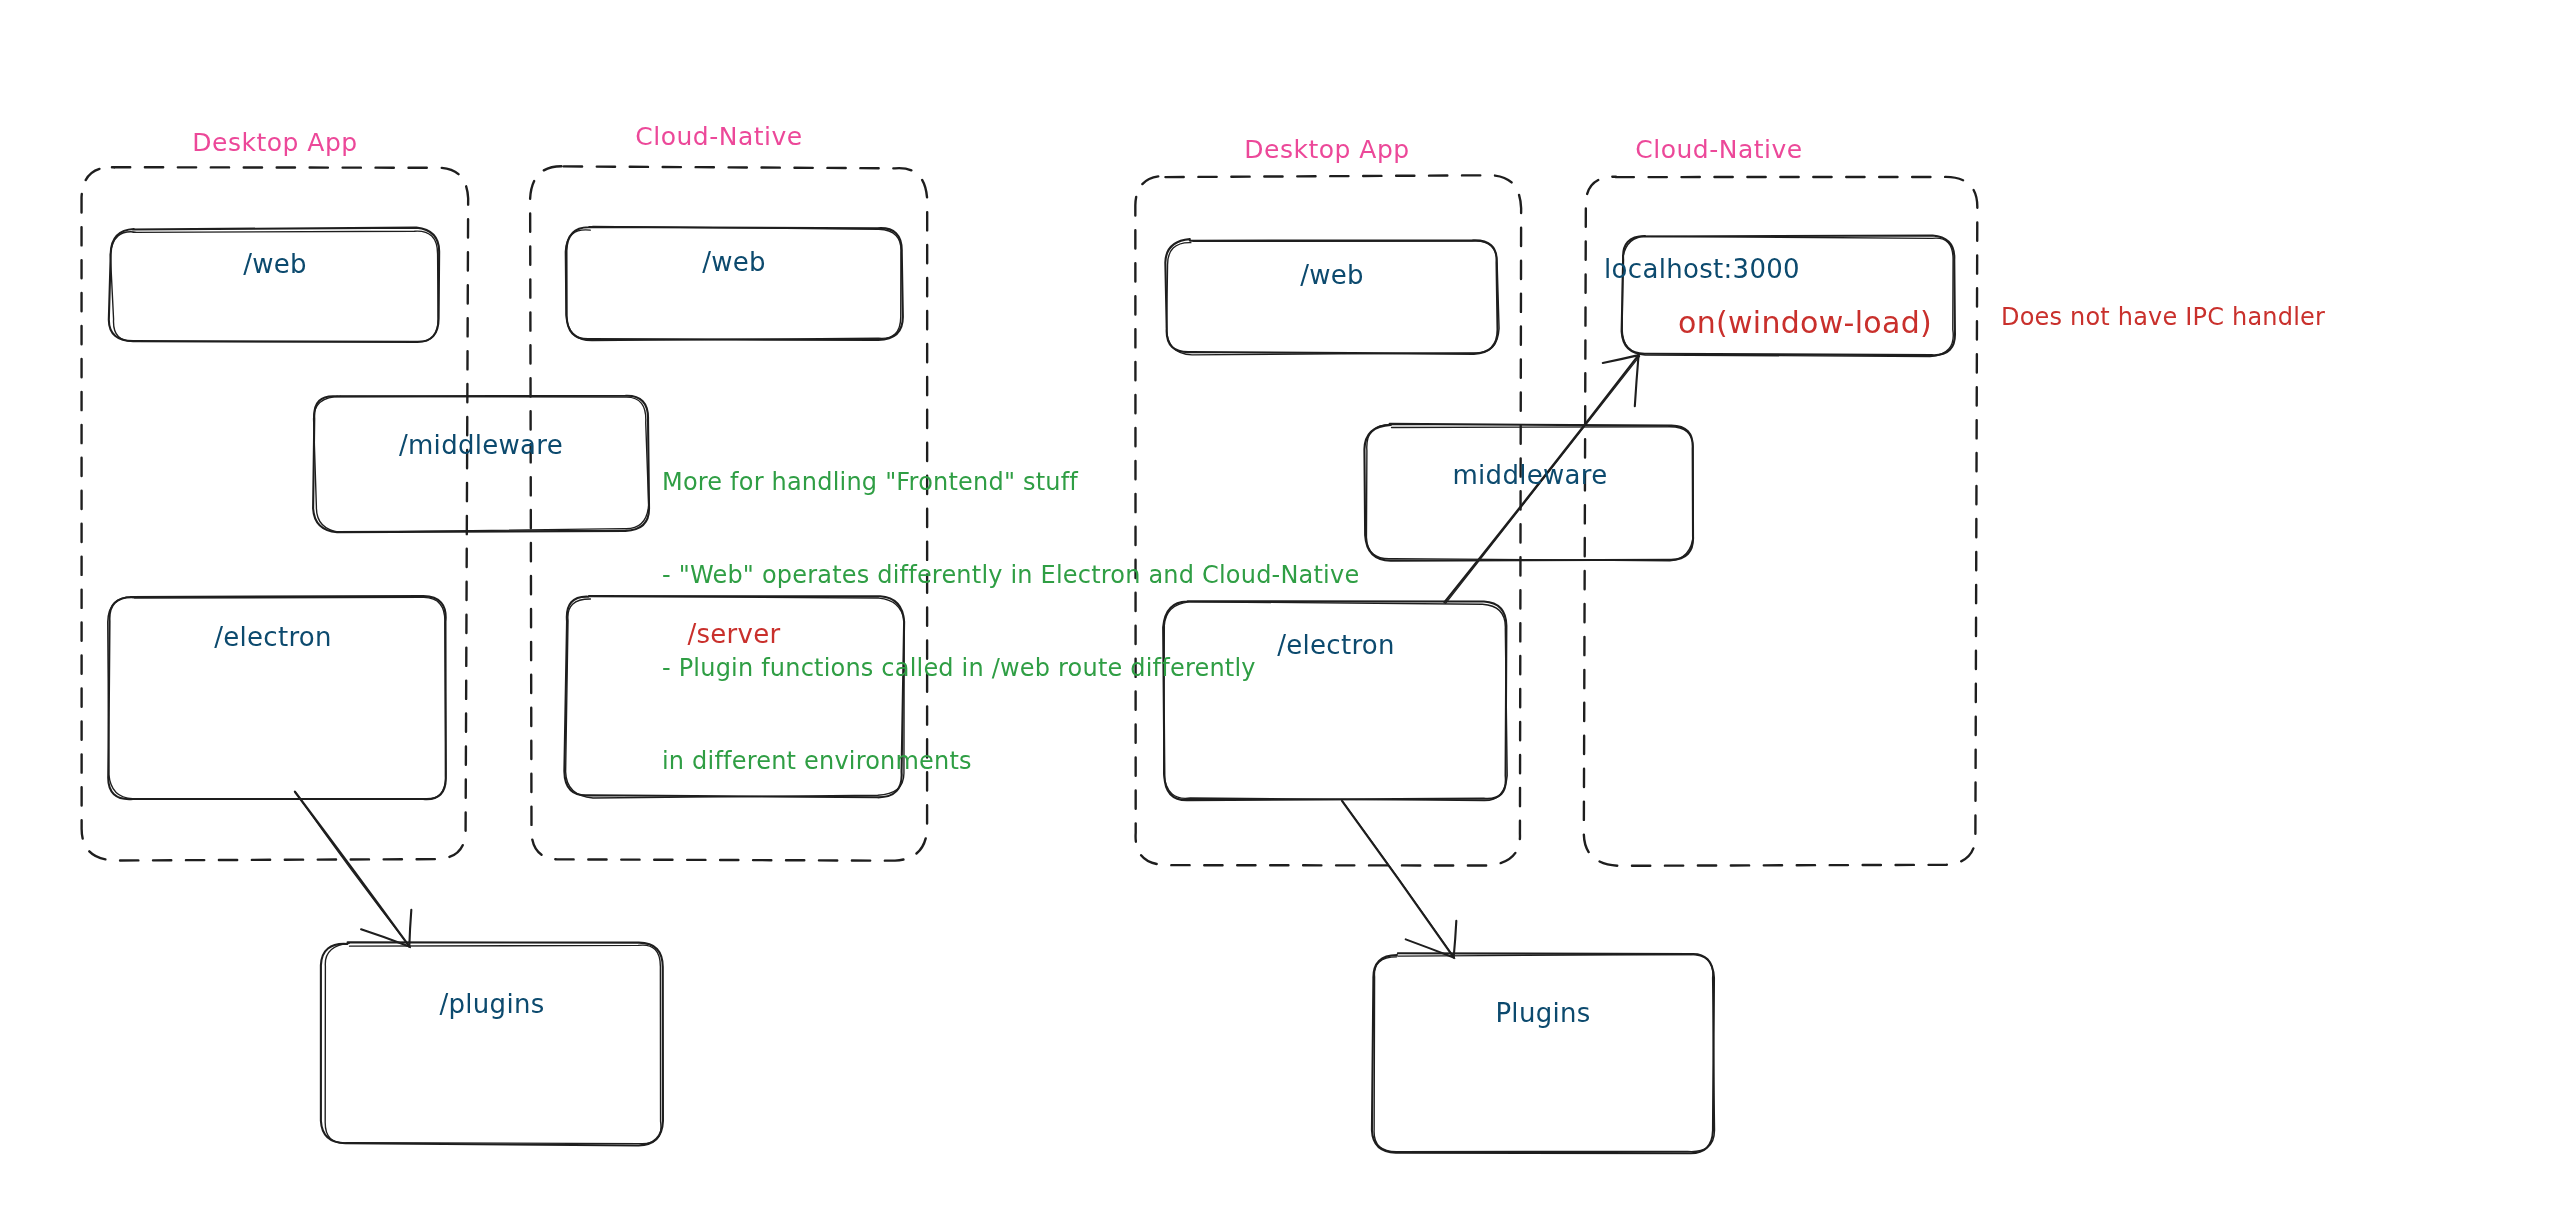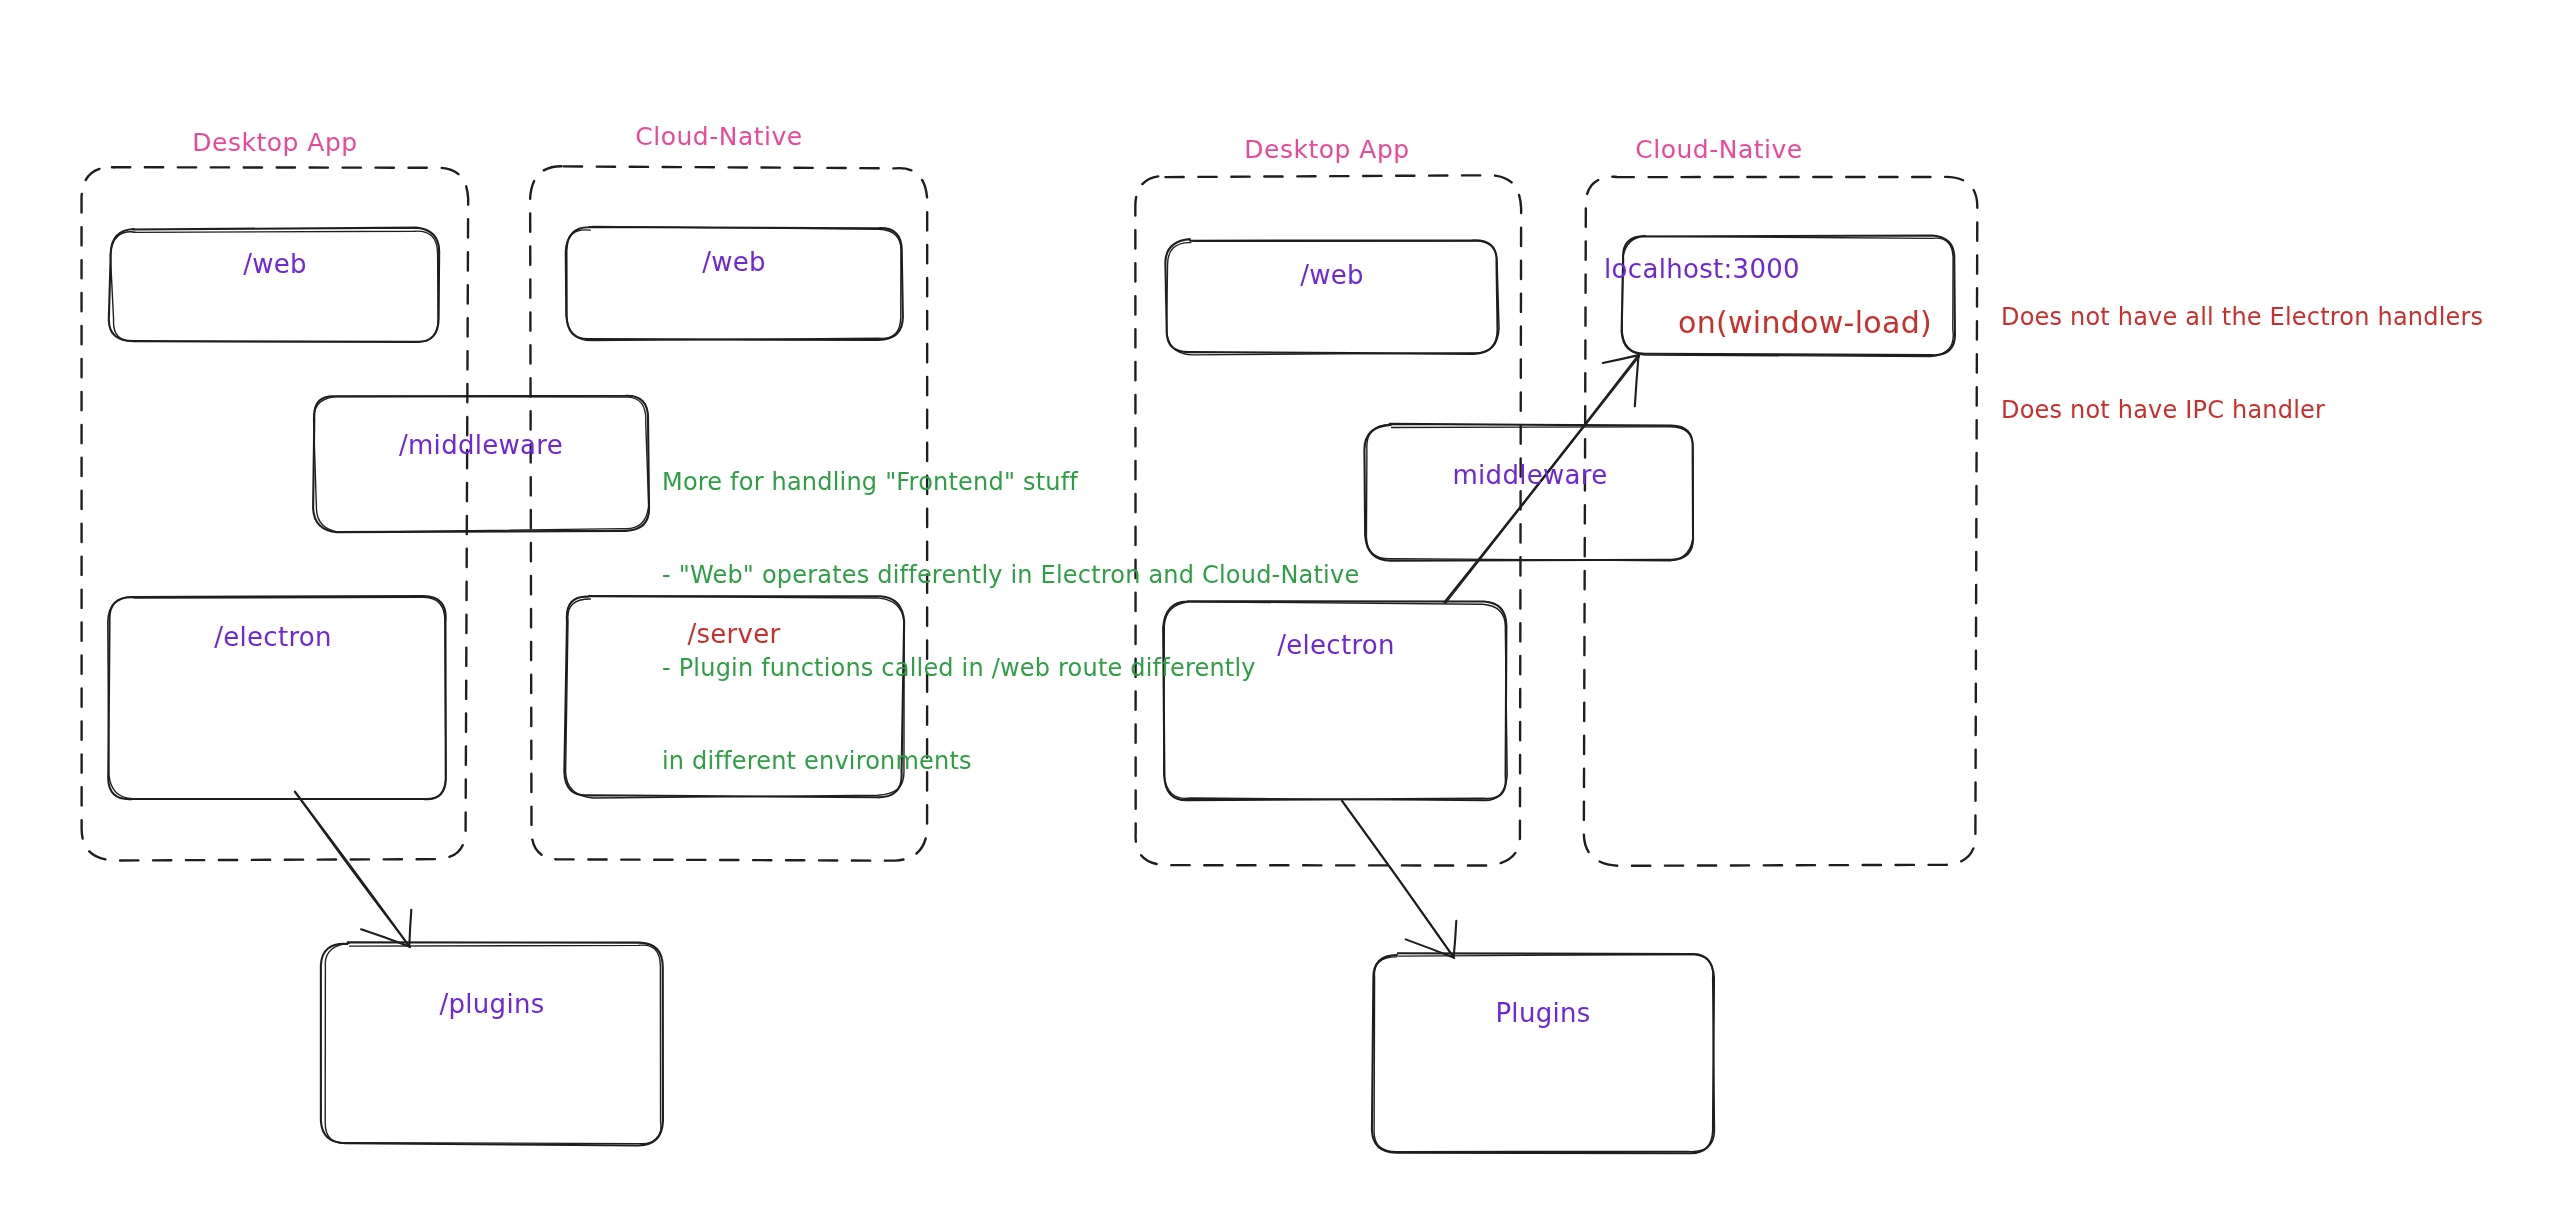--- a/index.html
+++ b/index.html
@@ -36,21 +36,21 @@
     pointer-events: none;
   }
 
   
   .node-label {
     position: absolute;
     text-align: center;
     white-space: nowrap;
     transform: translateX(-50%);
     font-family: "DejaVu Sans", sans-serif;
-    color: #6d28d9;
+    color: #0c4a6e;
     font-size: 26px;
     letter-spacing: 0.3px;
     pointer-events: none;
   }
   .node-label.sub {
     font-size: 30px;
   }
 
   
   .annotation {
@@ -135,21 +135,20 @@
   <div class="node-label" style="left:1543px;top:998px;">Plugins</div>
 
   <div class="annotation" style="left:662px;top:405px;color:#2f9e44;">
     <span class="ln">More for handling "Frontend" stuff</span>
     <span class="ln">- "Web" operates differently in Electron and Cloud-Native</span>
     <span class="ln">- Plugin functions called in /web route differently</span>
     <span class="ln">in different environments</span>
   </div>
 
   <div class="annotation" style="left:2001px;top:240px;color:#c9302c;">
-    <span class="ln">Does not have all the Electron handlers</span>
     <span class="ln">Does not have IPC handler</span>
   </div>
 
   <div class="hit" style="left:82px;top:167px;width:384px;height:694px;"></div>
   <div class="hit" style="left:531px;top:167px;width:395px;height:694px;"></div>
   <div class="hit" style="left:110px;top:229px;width:330px;height:114px;"></div>
   <div class="hit" style="left:566px;top:227px;width:337px;height:114px;"></div>
   <div class="hit" style="left:313px;top:395px;width:335px;height:135px;"></div>
   <div class="hit" style="left:108px;top:597px;width:339px;height:203px;"></div>
   <div class="hit" style="left:566px;top:597px;width:337px;height:200px;"></div>

